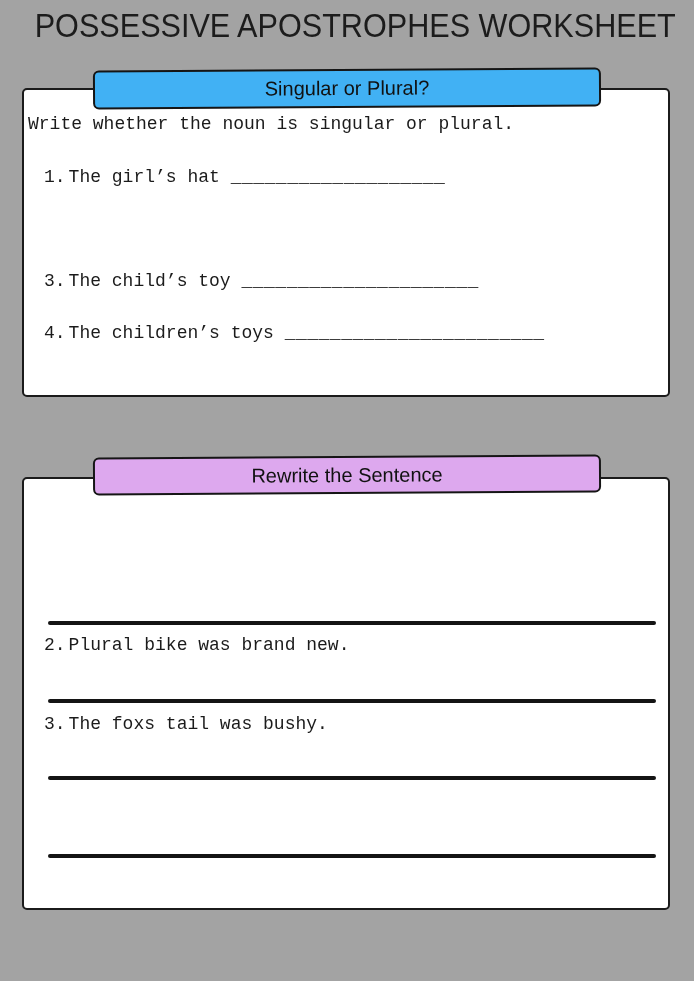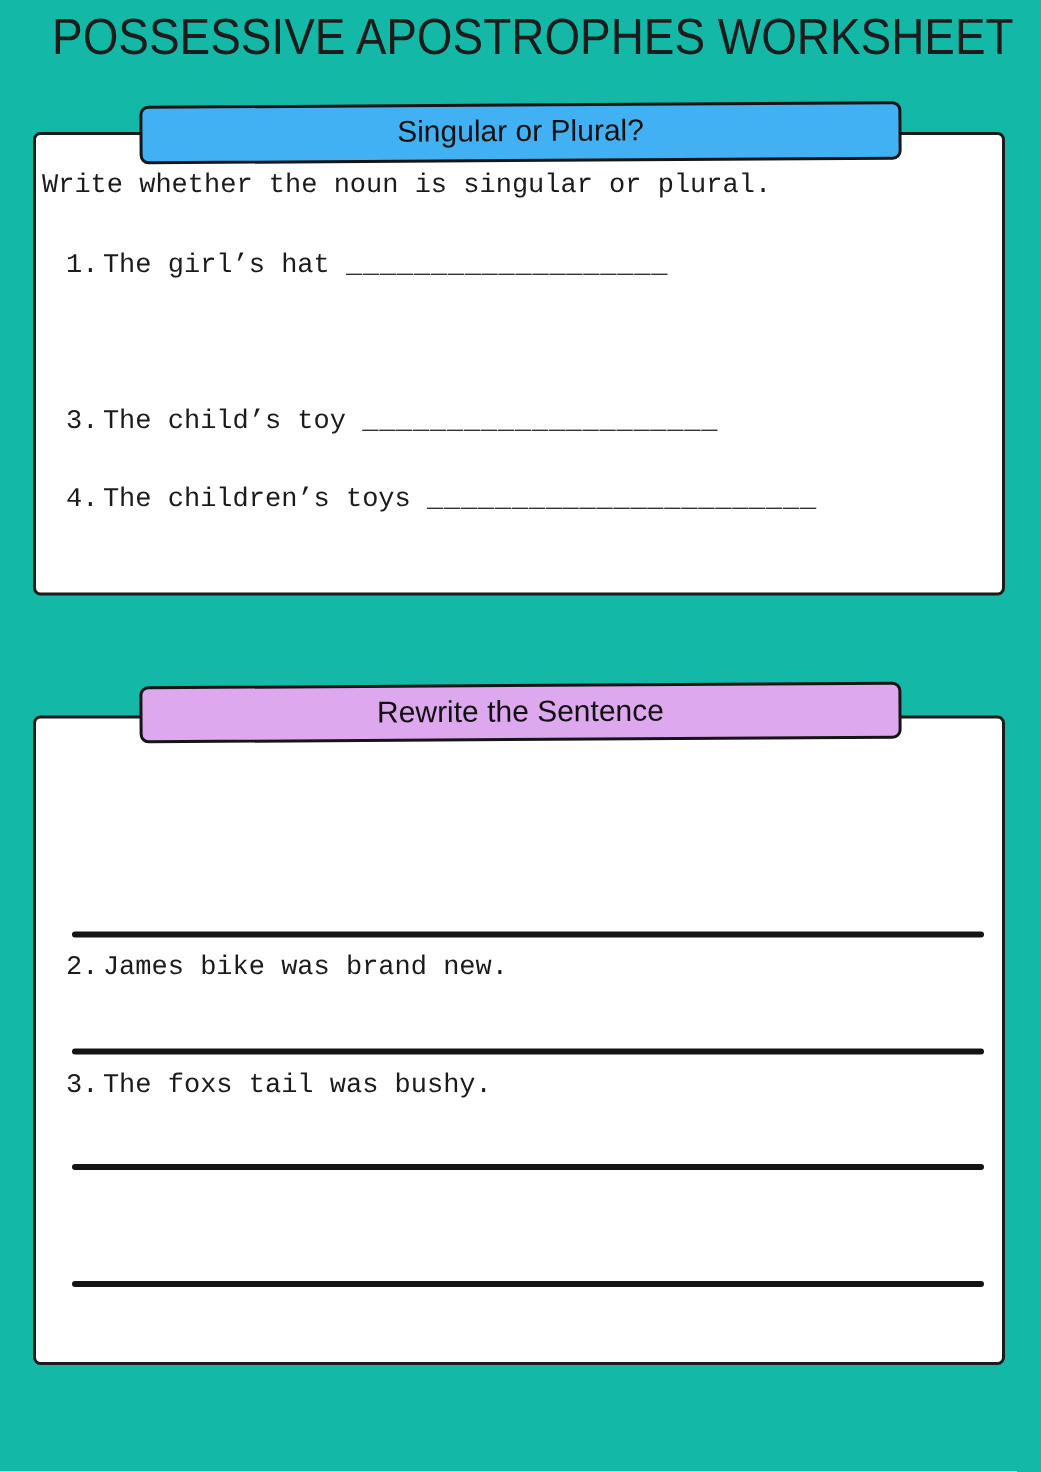--- a/index.html
+++ b/index.html
@@ -5,21 +5,21 @@
   * { margin: 0; padding: 0; box-sizing: border-box; }
   html, body { background: #ffffff; }
   body {
     width: 694px; height: 981px;
     font-family: "Liberation Sans", sans-serif;
     color: #1b1b1b;
   }
   .sheet {
     position: relative;
     width: 694px; height: 981px;
-    background: #14b8a6;
+    background: #a3a3a3;
     overflow: hidden;
   }
   .title {
     position: absolute;
     top: 6px; left: 0; width: 100%;
     text-align: center;
     font-size: 34px;
     font-weight: 400;
     white-space: nowrap;
     transform: scaleX(0.9);
@@ -106,21 +106,21 @@
 
   <div class="banner banner2" style="background: rgb(221, 168, 238);">
     <span class="banner-label">Rewrite the Sentence</span>
   </div>
 
   <div class="box box2">
 
     <div class="ansline" style="top:142px"></div>
 
     <div class="item" style="top:156px">
-      <span class="num">2.</span><span class="txt">James bike was brand new.</span>
+      <span class="num">2.</span><span class="txt">Plural bike was brand new.</span>
     </div>
     <div class="ansline" style="top:220px"></div>
 
     <div class="item" style="top:235px">
       <span class="num">3.</span><span class="txt">The foxs tail was bushy.</span>
     </div>
     <div class="ansline" style="top:297px"></div>
 
     <div class="ansline" style="top:375px"></div>
   </div>

